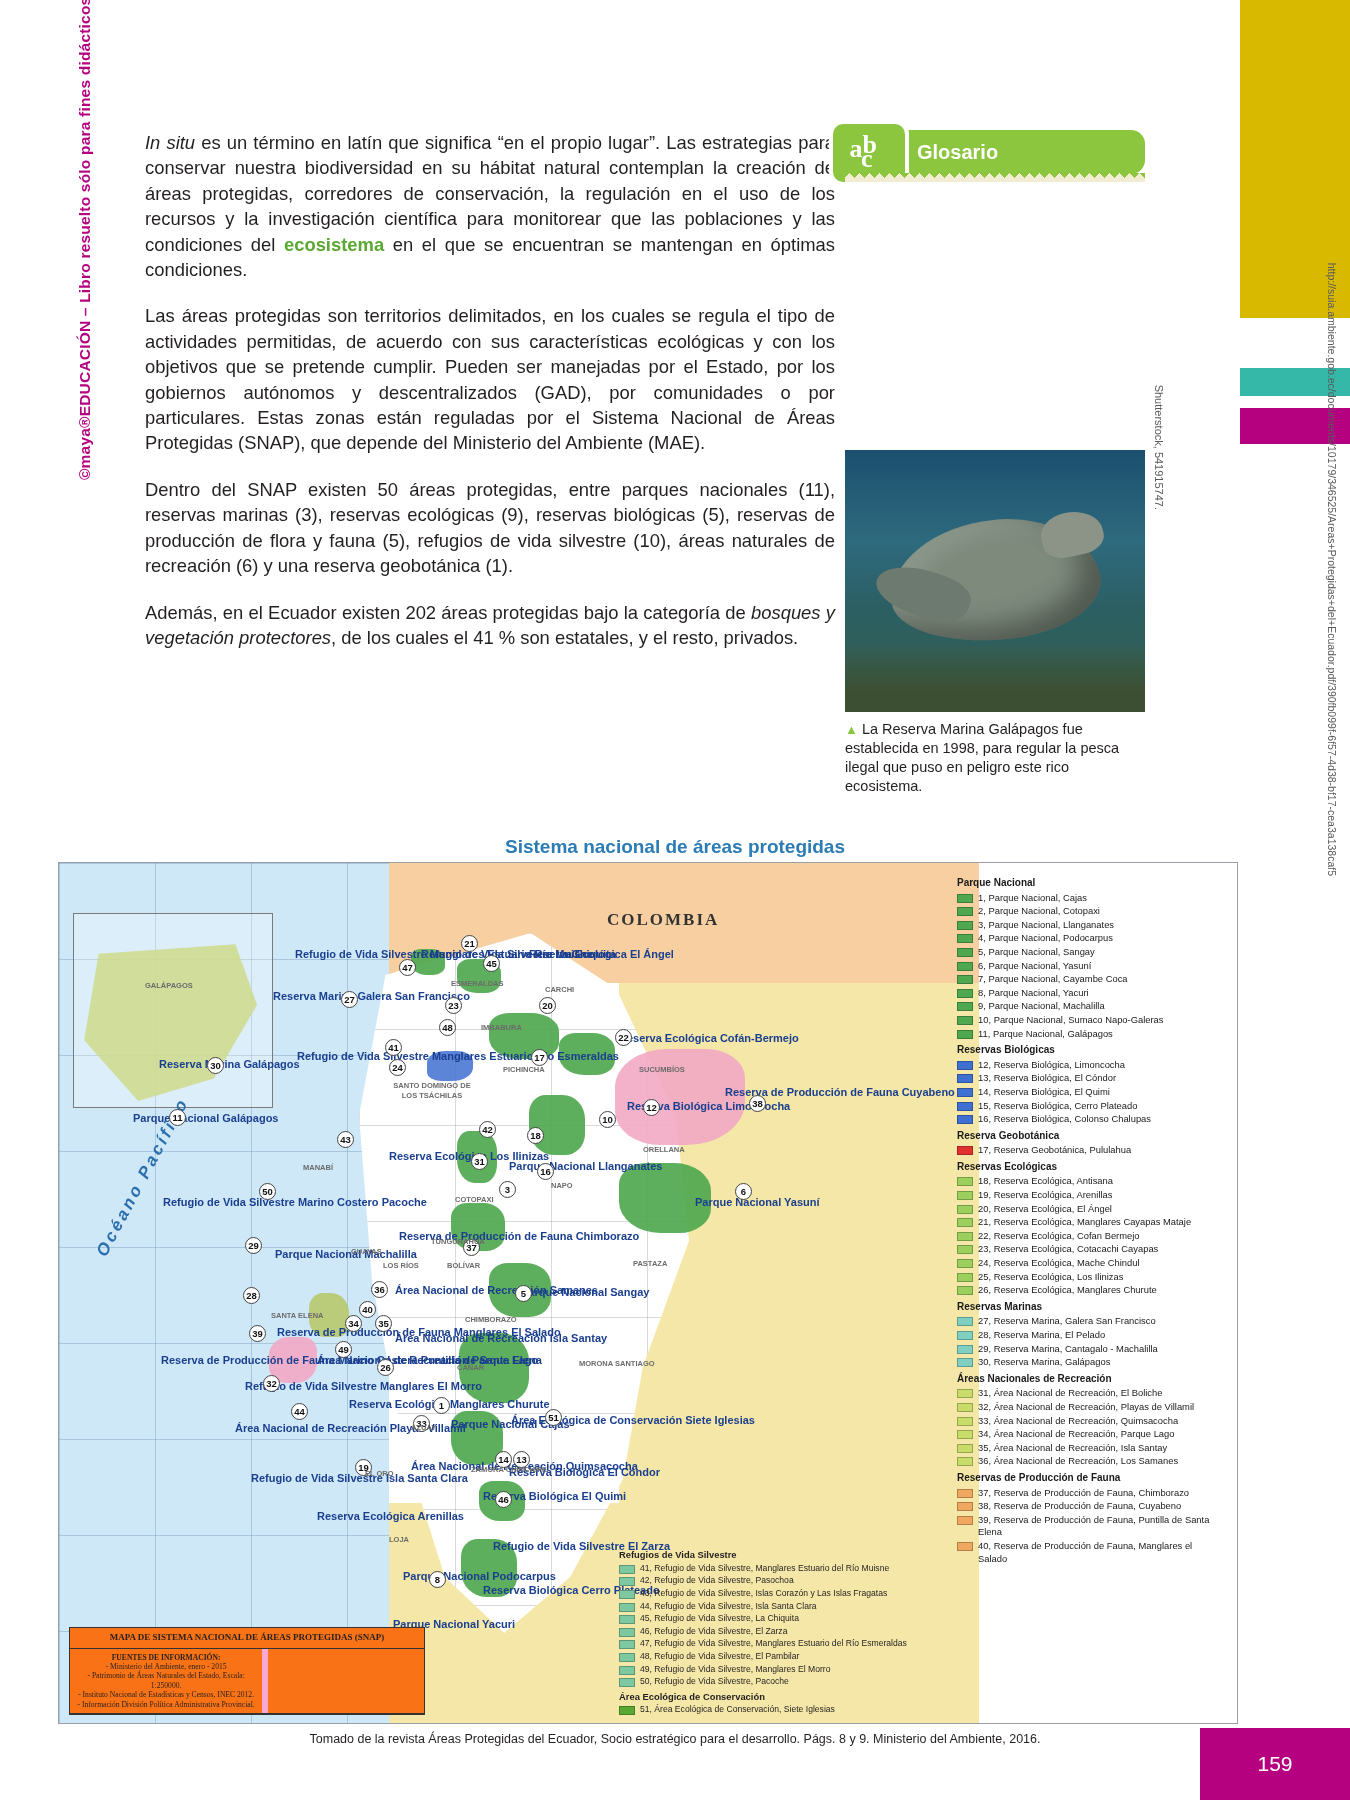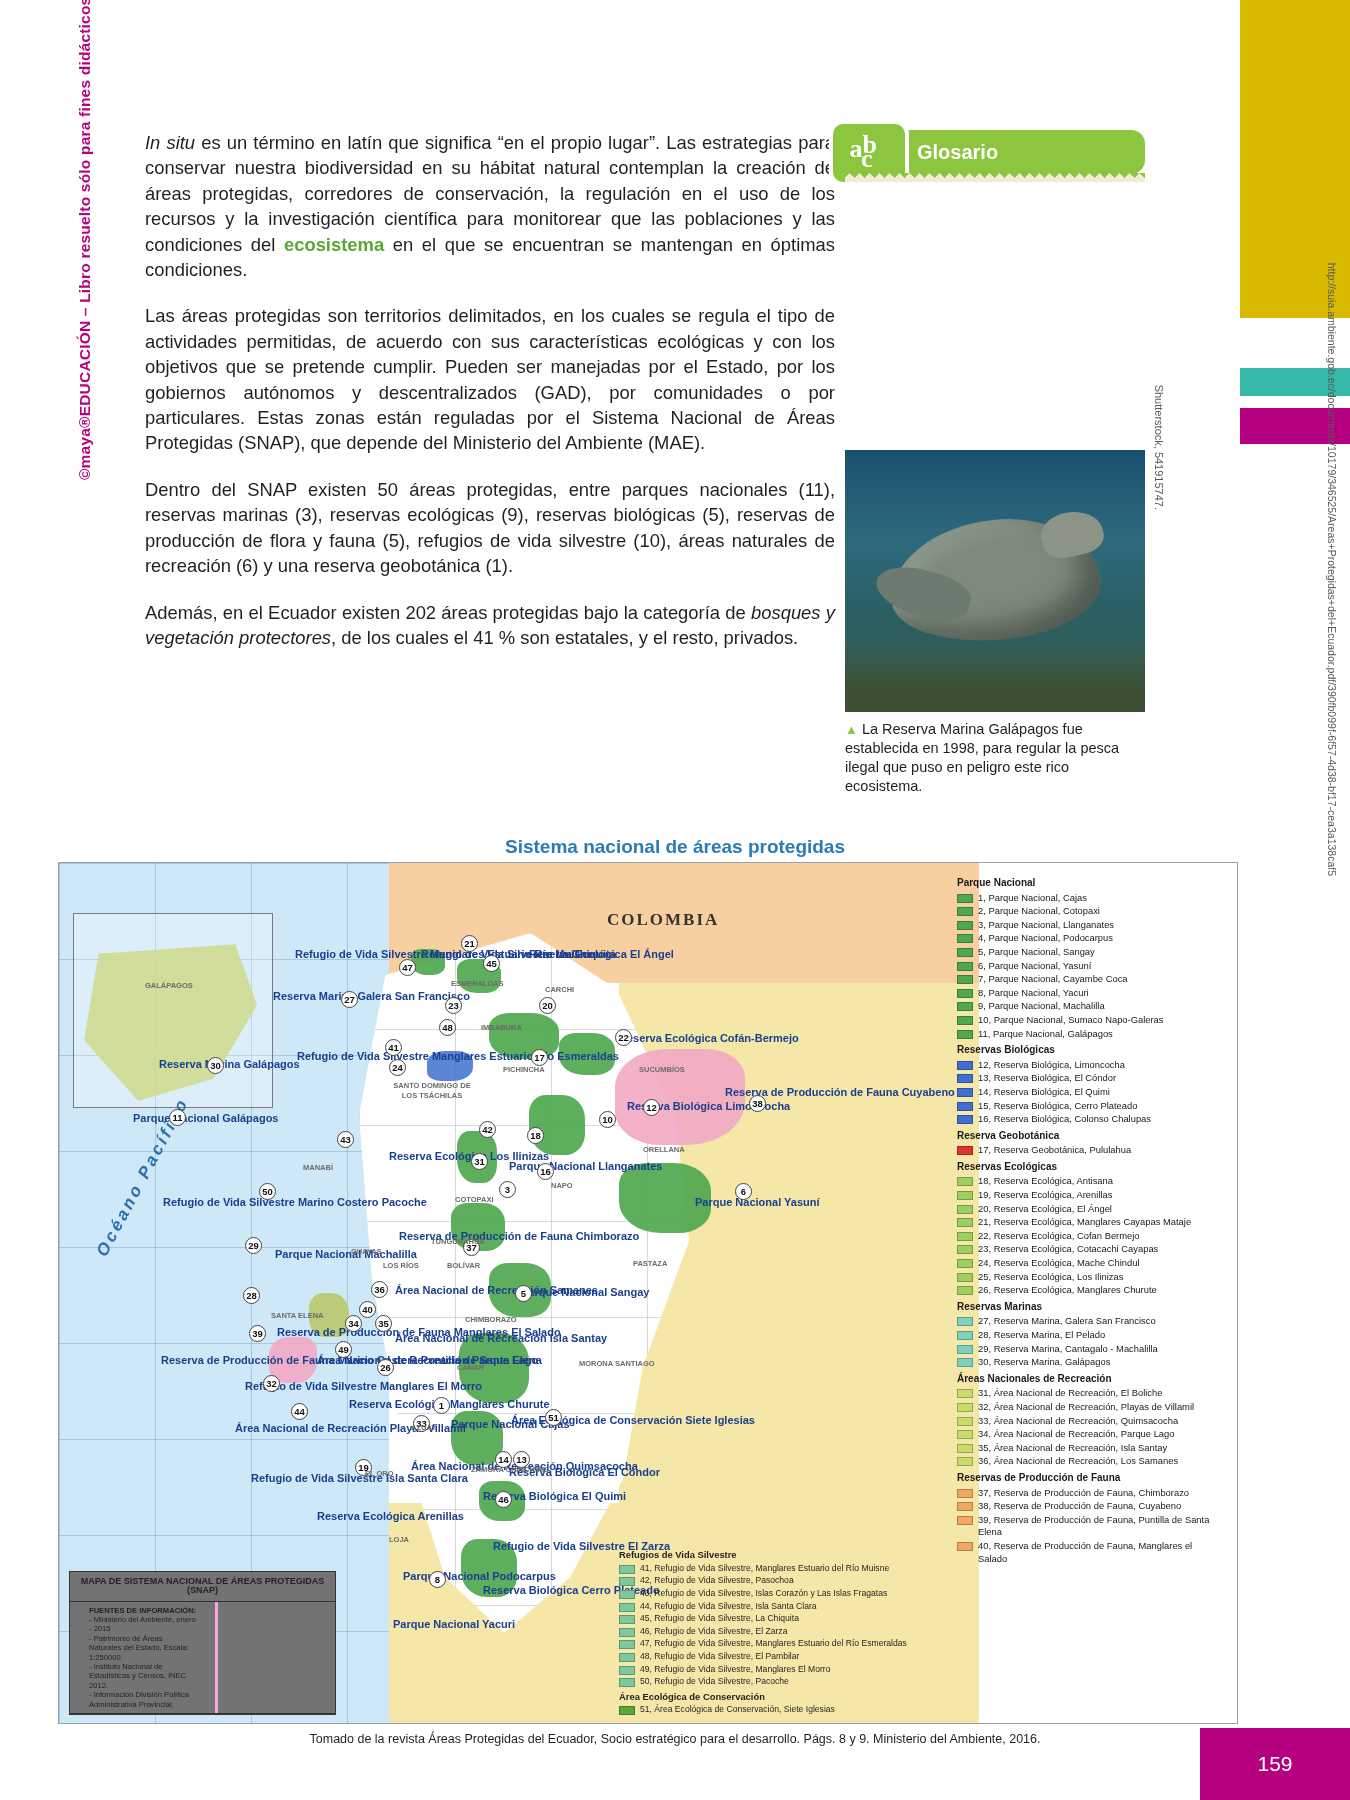--- a/index.html
+++ b/index.html
@@ -188,28 +188,28 @@
     transform:rotate(-62deg); transform-origin:left top;
   }
   .num-badge {
     position:absolute; width:17px; height:17px; border-radius:50%;
     background:#ffffff; border:1px solid #444; color:#111;
     font-size:9.5px; font-weight:bold; line-height:15px; text-align:center;
   }
 
   
   .map-infobox {
-    position:absolute; left:10px; bottom:8px; width:267px; background:#737373;
-    border:1px solid #333; font-size:7.6px; line-height:9.4px;
+    position:absolute; left:10px; bottom:8px; width:356px; background:#f97316;
+    border:1px solid #333; font-size:7.6px; line-height:9.4px;font-family:Liberation Serif, serif;
   }
   .map-infobox .mib-title {
     text-align:center; font-weight:bold; font-size:9px; padding:5px 4px; border-bottom:1px solid #333;
   }
   .mib-row { display:flex; border-bottom:1px solid #333; }
-  .mib-left { width:56%; padding:4px 19px; border-right:3px solid #f9a8d4; }
+  .mib-left { width:56%; padding:4px 7px; border-right:6px solid #f9a8d4;text-align:center; }
   .mib-right { width:44%; padding:4px 5px; }
   .mib-right .sub { font-weight:bold; text-align:center; }
   .mib-right .val { text-align:center; padding:3px 0 6px 0; }
 
   
   .legend {
     position:absolute; right:22px; top:4px; width:258px; height:856px;
     font-size:9.4px; line-height:12.6px; color:#1a1a1a; padding-top:6px;
   }
   .legend h4 { margin:4px 0 2px 0; font-size:10px; }

